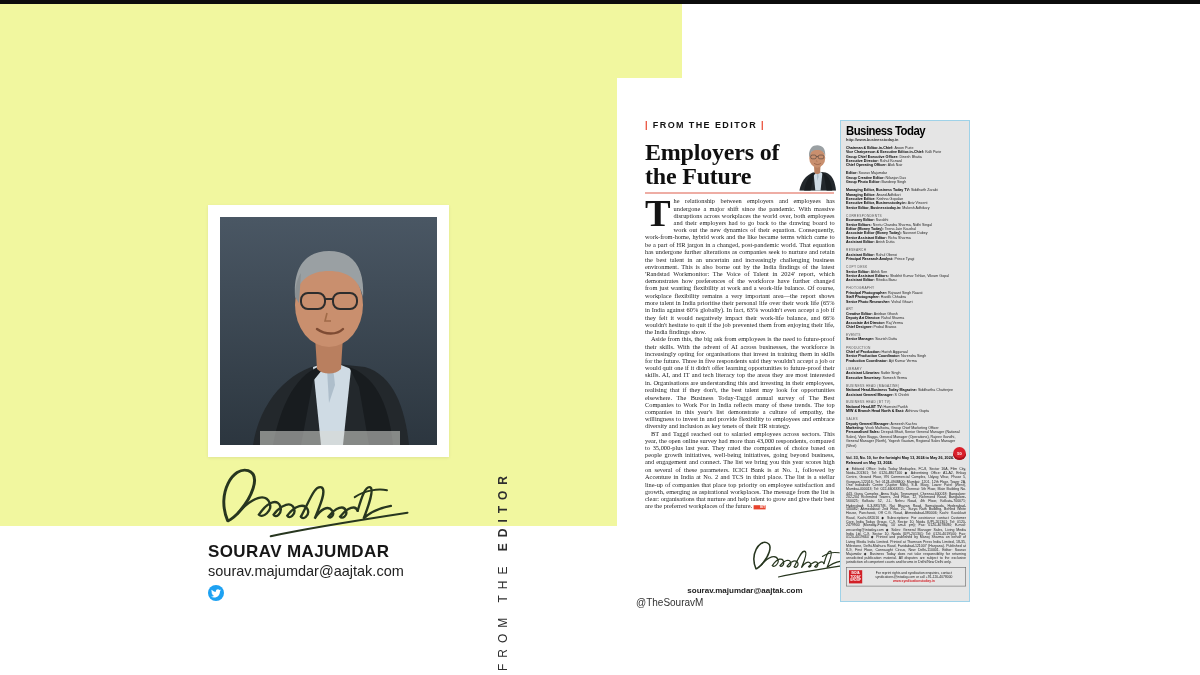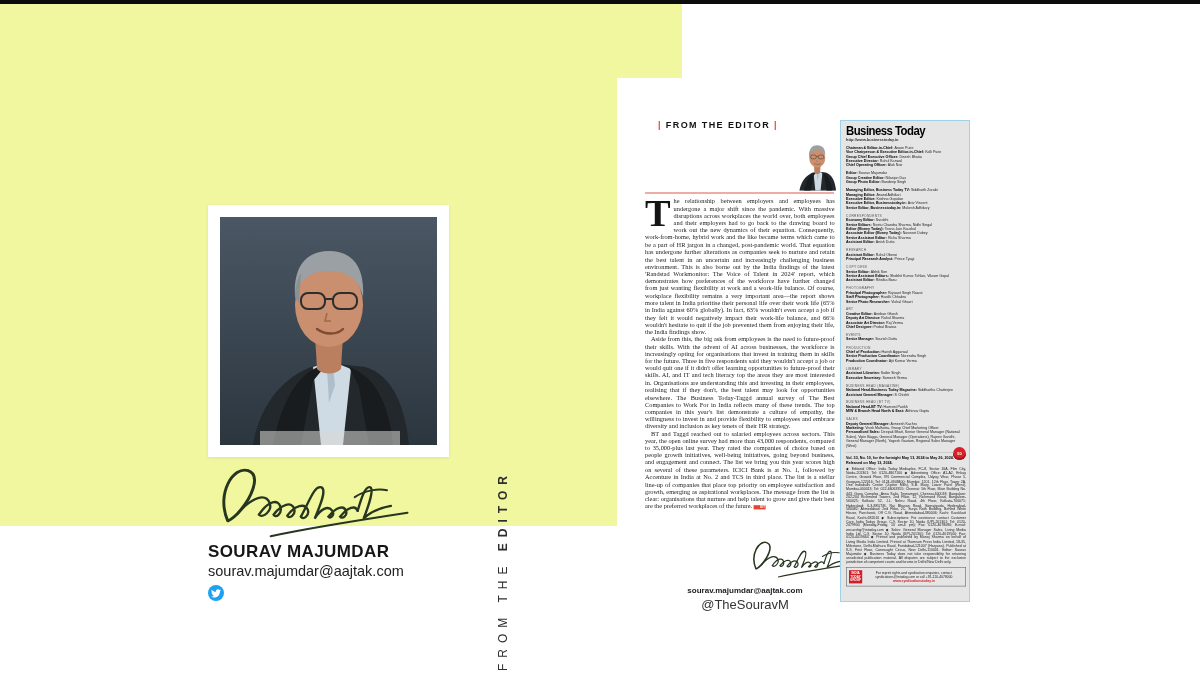--- a/index.html
+++ b/index.html
@@ -24,41 +24,41 @@
       box-shadow:0 1px 3px rgba(0,0,0,.08);}
   .photo-frame svg{position:absolute;left:12px;top:12px;}
   .sig-left{left:204px;top:458px;width:235px;height:88px;}
   .author-name{left:208px;top:542px;font-size:17px;font-weight:800;letter-spacing:.4px;color:#161616;}
   .author-email{left:208px;top:563px;font-size:14.5px;color:#222;}
   .tw{left:208px;top:585px;width:16px;height:16px;border-radius:50%;background:#1da1f2;
       display:flex;align-items:center;justify-content:center;}
 
   
   .page{left:617px;top:78px;width:387px;height:550px;background:#ffffff;}
-  .kicker{left:41px;top:42px;font-size:9px;font-weight:800;letter-spacing:1.4px;color:#121212;}
+  .kicker{left:28px;top:42px;font-size:9px;font-weight:800;letter-spacing:1.4px;color:#121212;}
   .kicker .pipe{color:#e8432d;font-weight:800;}
   .ed-title{left:28px;top:62px;font-family:"Liberation Serif",serif;font-weight:700;
       font-size:24px;line-height:24px;color:#101010;letter-spacing:-.2px;}
   .headshot{left:180px;top:58px;width:40px;height:56px;}
   .hairline{left:28px;top:114px;width:189px;height:2px;background:#eeada4;}
 
   .body-clip{left:28px;top:120px;width:190px;height:372px;overflow:hidden;}
   .body-scale{width:316px;transform:scale(0.6);transform-origin:0 0;
       font-family:"Liberation Serif",serif;font-size:10.6px;line-height:12.1px;
       text-align:justify;color:#1c1c1c;}
   .body-scale p{margin:0;}
   .body-scale p + p{text-indent:10px;}
   .dropcap{float:left;font-family:"Liberation Serif",serif;font-weight:700;font-size:64px;
       line-height:48px;padding:2px 5px 0 0;color:#141414;}
   .endmark{display:inline-block;background:#e8432d;color:#fff;font-family:"Liberation Sans",sans-serif;
       font-size:6px;font-weight:700;line-height:7px;padding:0 1px;vertical-align:baseline;}
 
   .sig-right{left:128px;top:458px;width:120px;height:46px;}
   .sign-email{left:28px;top:508px;width:200px;text-align:center;font-size:8px;font-weight:700;color:#1d1d1d;}
-  .sign-handle{left:28px;top:519px;width:200px;text-align:center;font-size:13px;color:#333;}
+  .sign-handle{left:19px;top:519px;width:200px;font-size:10px;color:#333;}
 
   
   .masthead{left:223px;top:42px;width:130px;height:482px;background:#e5e5e5;
       border:1px solid #9fd2e8;box-sizing:border-box;}
   .mh-clip{position:absolute;left:5px;top:4px;width:120px;height:472px;overflow:hidden;}
   .mh-scale{width:200px;transform:scale(0.6);transform-origin:0 0;}
   .mh-logo{font-size:19px;font-weight:800;letter-spacing:-.9px;color:#000;line-height:19px;
       transform:scaleY(1.08);transform-origin:0 0;}
   .mh-url{font-size:6.5px;font-weight:700;color:#333;margin:2px 0 7px 0;}
   .mh-group{margin-bottom:6px;}
@@ -142,20 +142,24 @@
 </div>
 
 <div class="abs page">
 
   <div class="abs kicker">
     <span class="pipe">|</span>
     <span>FROM THE EDITOR</span>
     <span class="pipe">|</span>
   </div>
 
+  <div class="abs ed-title">
+    <div>Employers of</div>
+    <div>the Future</div>
+  </div>
 
   <svg class="abs headshot" viewBox="0 0 170 228">
     <use href="#personBody"></use>
   </svg>
 
   <div class="abs hairline"></div>
 
   <div class="abs body-clip">
     <div class="body-scale" id="editorial-body">
         <p><span class="dropcap">T</span>he relationship between employers and employees has undergone a major shift since the pandemic. With massive disruptions across workplaces the world over, both employees and their employers had to go back to the drawing board to work out the new dynamics of their equation. Consequently, work-from-home, hybrid work and the like became terms which came to be a part of HR jargon in a changed, post-pandemic world. That equation has undergone further alterations as companies seek to nurture and retain the best talent in an uncertain and increasingly challenging business environment. This is also borne out by the India findings of the latest 'Randstad Workmonitor: The Voice of Talent in 2024' report, which demonstrates how preferences of the workforce have further changed from just wanting flexibility at work and a work-life balance. Of course, workplace flexibility remains a very important area—the report shows more talent in India prioritise their personal life over their work life (65% in India against 60% globally). In fact, 63% wouldn't even accept a job if they felt it would negatively impact their work-life balance, and 66% wouldn't hesitate to quit if the job prevented them from enjoying their life, the India findings show.</p>

